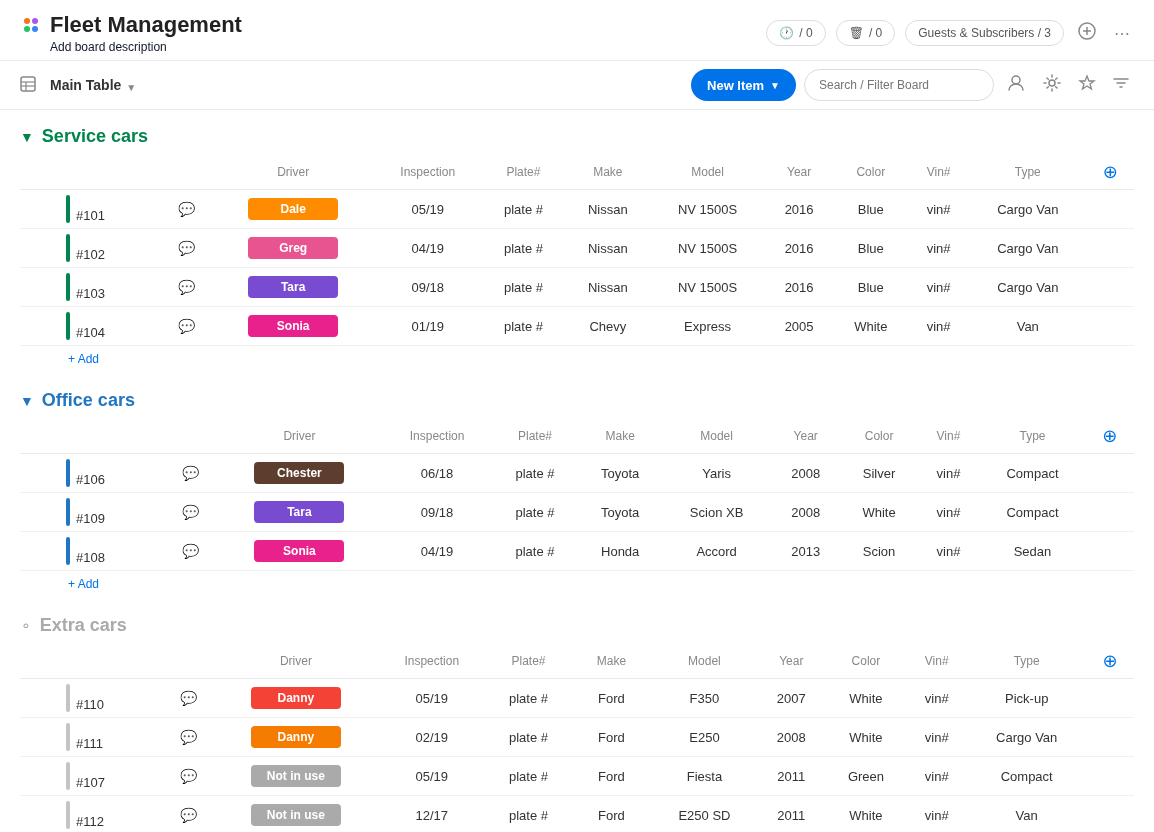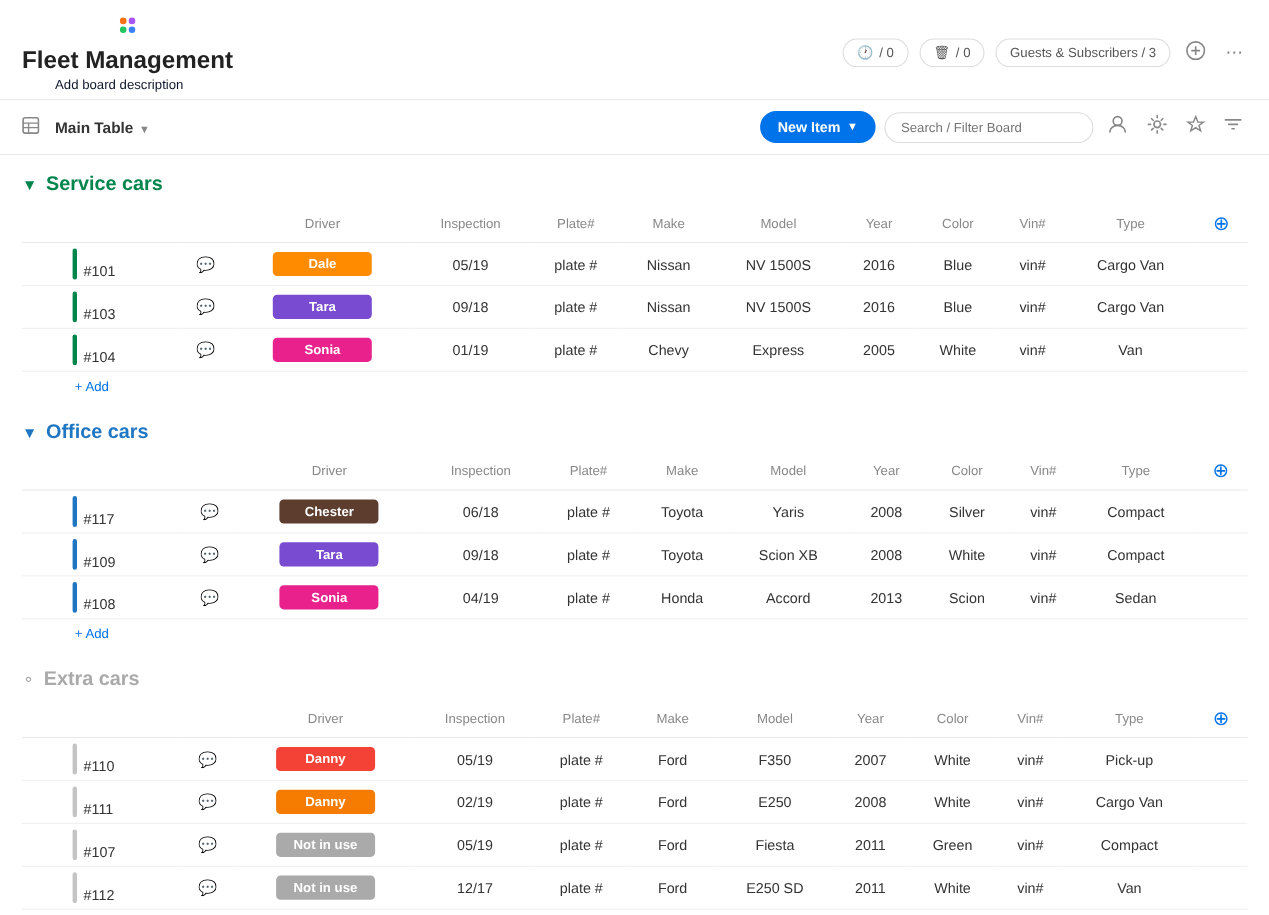--- a/index.html
+++ b/index.html
@@ -4,21 +4,21 @@
   <style>
     * { box-sizing: border-box; margin: 0; padding: 0; }
     body { font-family: -apple-system, BlinkMacSystemFont, 'Segoe UI', Arial, sans-serif; background: #fff; font-size: 13px; color: #333; }
 
     
     .top-bar {
       display: flex; align-items: center; justify-content: space-between;
       padding: 12px 20px 6px 20px; border-bottom: 1px solid #e9e9e9;
     }
     .top-bar-left { display: flex; flex-direction: column; }
-    .app-title { display: flex; align-items: center; gap: 8px; font-size: 22px; font-weight: 700; color: #222; flex-direction: column; }
+    .app-title { display: flex; align-items: center; gap: 8px; font-size: 22px; font-weight: 700; color: #222; }
     .app-subtitle { font-size: 12px; color: #0f172a; margin-top: 2px; padding-left: 30px; }
     .top-bar-right { display: flex; align-items: center; gap: 10px; }
 
     .pill-btn {
       display: flex; align-items: center; gap: 5px; border: 1.5px solid #ddd;
       border-radius: 20px; padding: 5px 12px; font-size: 12px; color: #555;
       background: #fff; cursor: pointer;
     }
     .guests-btn { border: 1.5px solid #ddd; border-radius: 20px; padding: 5px 12px; font-size: 12px; color: #555; background: #fff; cursor: pointer; }
     .icon-btn { border: none; background: none; cursor: pointer; color: #888; font-size: 16px; padding: 4px; }
@@ -26,21 +26,21 @@
     
     .toolbar {
       display: flex; align-items: center; justify-content: space-between;
       padding: 8px 20px; border-bottom: 1px solid #e9e9e9;
     }
     .toolbar-left { display: flex; align-items: center; gap: 6px; }
     .main-table-btn {
       display: flex; align-items: flex-end; gap: 5px; font-size: 14px; font-weight: 600;
       color: #333; cursor: pointer; border: none; background: none; padding: 4px 8px; border-radius: 4px;
     }
-    .toolbar-right { display: flex; align-items: center; gap: 8px; }
+    .toolbar-right { display: flex; gap: 8px; }
     .new-item-btn {
       background: #0073ea; color: #fff; border: none; border-radius: 20px;
       padding: 7px 16px; font-size: 13px; font-weight: 600; cursor: pointer;
       display: flex; align-items: center; gap: 6px;
     }
     .new-item-btn .caret { font-size: 10px; }
     .search-box {
       border: 1.5px solid #ddd; border-radius: 20px; padding: 6px 14px;
       font-size: 12px; color: #aaa; width: 190px; outline: none;
     }
@@ -229,20 +229,39 @@
             <td>2016</td>
             <td>Blue</td>
             <td>vin#</td>
             <td>Cargo Van</td>
             <td></td>
           </tr>
           <tr>
             <td class="col-id">
               <div class="id-cell">
                 <div class="color-bar green"></div>
+                <span>#102</span>
+              </div>
+            </td>
+            <td><span class="comment-icon">💬</span></td>
+            <td><span class="driver-badge badge-pink">Greg</span></td>
+            <td>04/19</td>
+            <td>plate #</td>
+            <td>Nissan</td>
+            <td>NV 1500S</td>
+            <td>2016</td>
+            <td>Blue</td>
+            <td>vin#</td>
+            <td>Cargo Van</td>
+            <td></td>
+          </tr>
+          <tr>
+            <td class="col-id">
+              <div class="id-cell">
+                <div class="color-bar green"></div>
                 <span>#103</span>
               </div>
             </td>
             <td><span class="comment-icon">💬</span></td>
             <td><span class="driver-badge badge-purple">Tara</span></td>
             <td>09/18</td>
             <td>plate #</td>
             <td>Nissan</td>
             <td>NV 1500S</td>
             <td>2016</td>
@@ -297,21 +316,21 @@
           <th>Vin#</th>
           <th>Type</th>
           <th style="color:#0073ea; cursor:pointer; font-size:18px;">⊕</th>
         </tr>
       </thead>
       <tbody id="office-cars-body">
       <tr>
             <td class="col-id">
               <div class="id-cell">
                 <div class="color-bar blue"></div>
-                <span>#117</span>
+                <span>#106</span>
               </div>
             </td>
             <td><span class="comment-icon">💬</span></td>
             <td><span class="driver-badge badge-brown">Chester</span></td>
             <td>06/18</td>
             <td>plate #</td>
             <td>Toyota</td>
             <td>Yaris</td>
             <td>2008</td>
             <td>Silver</td>

